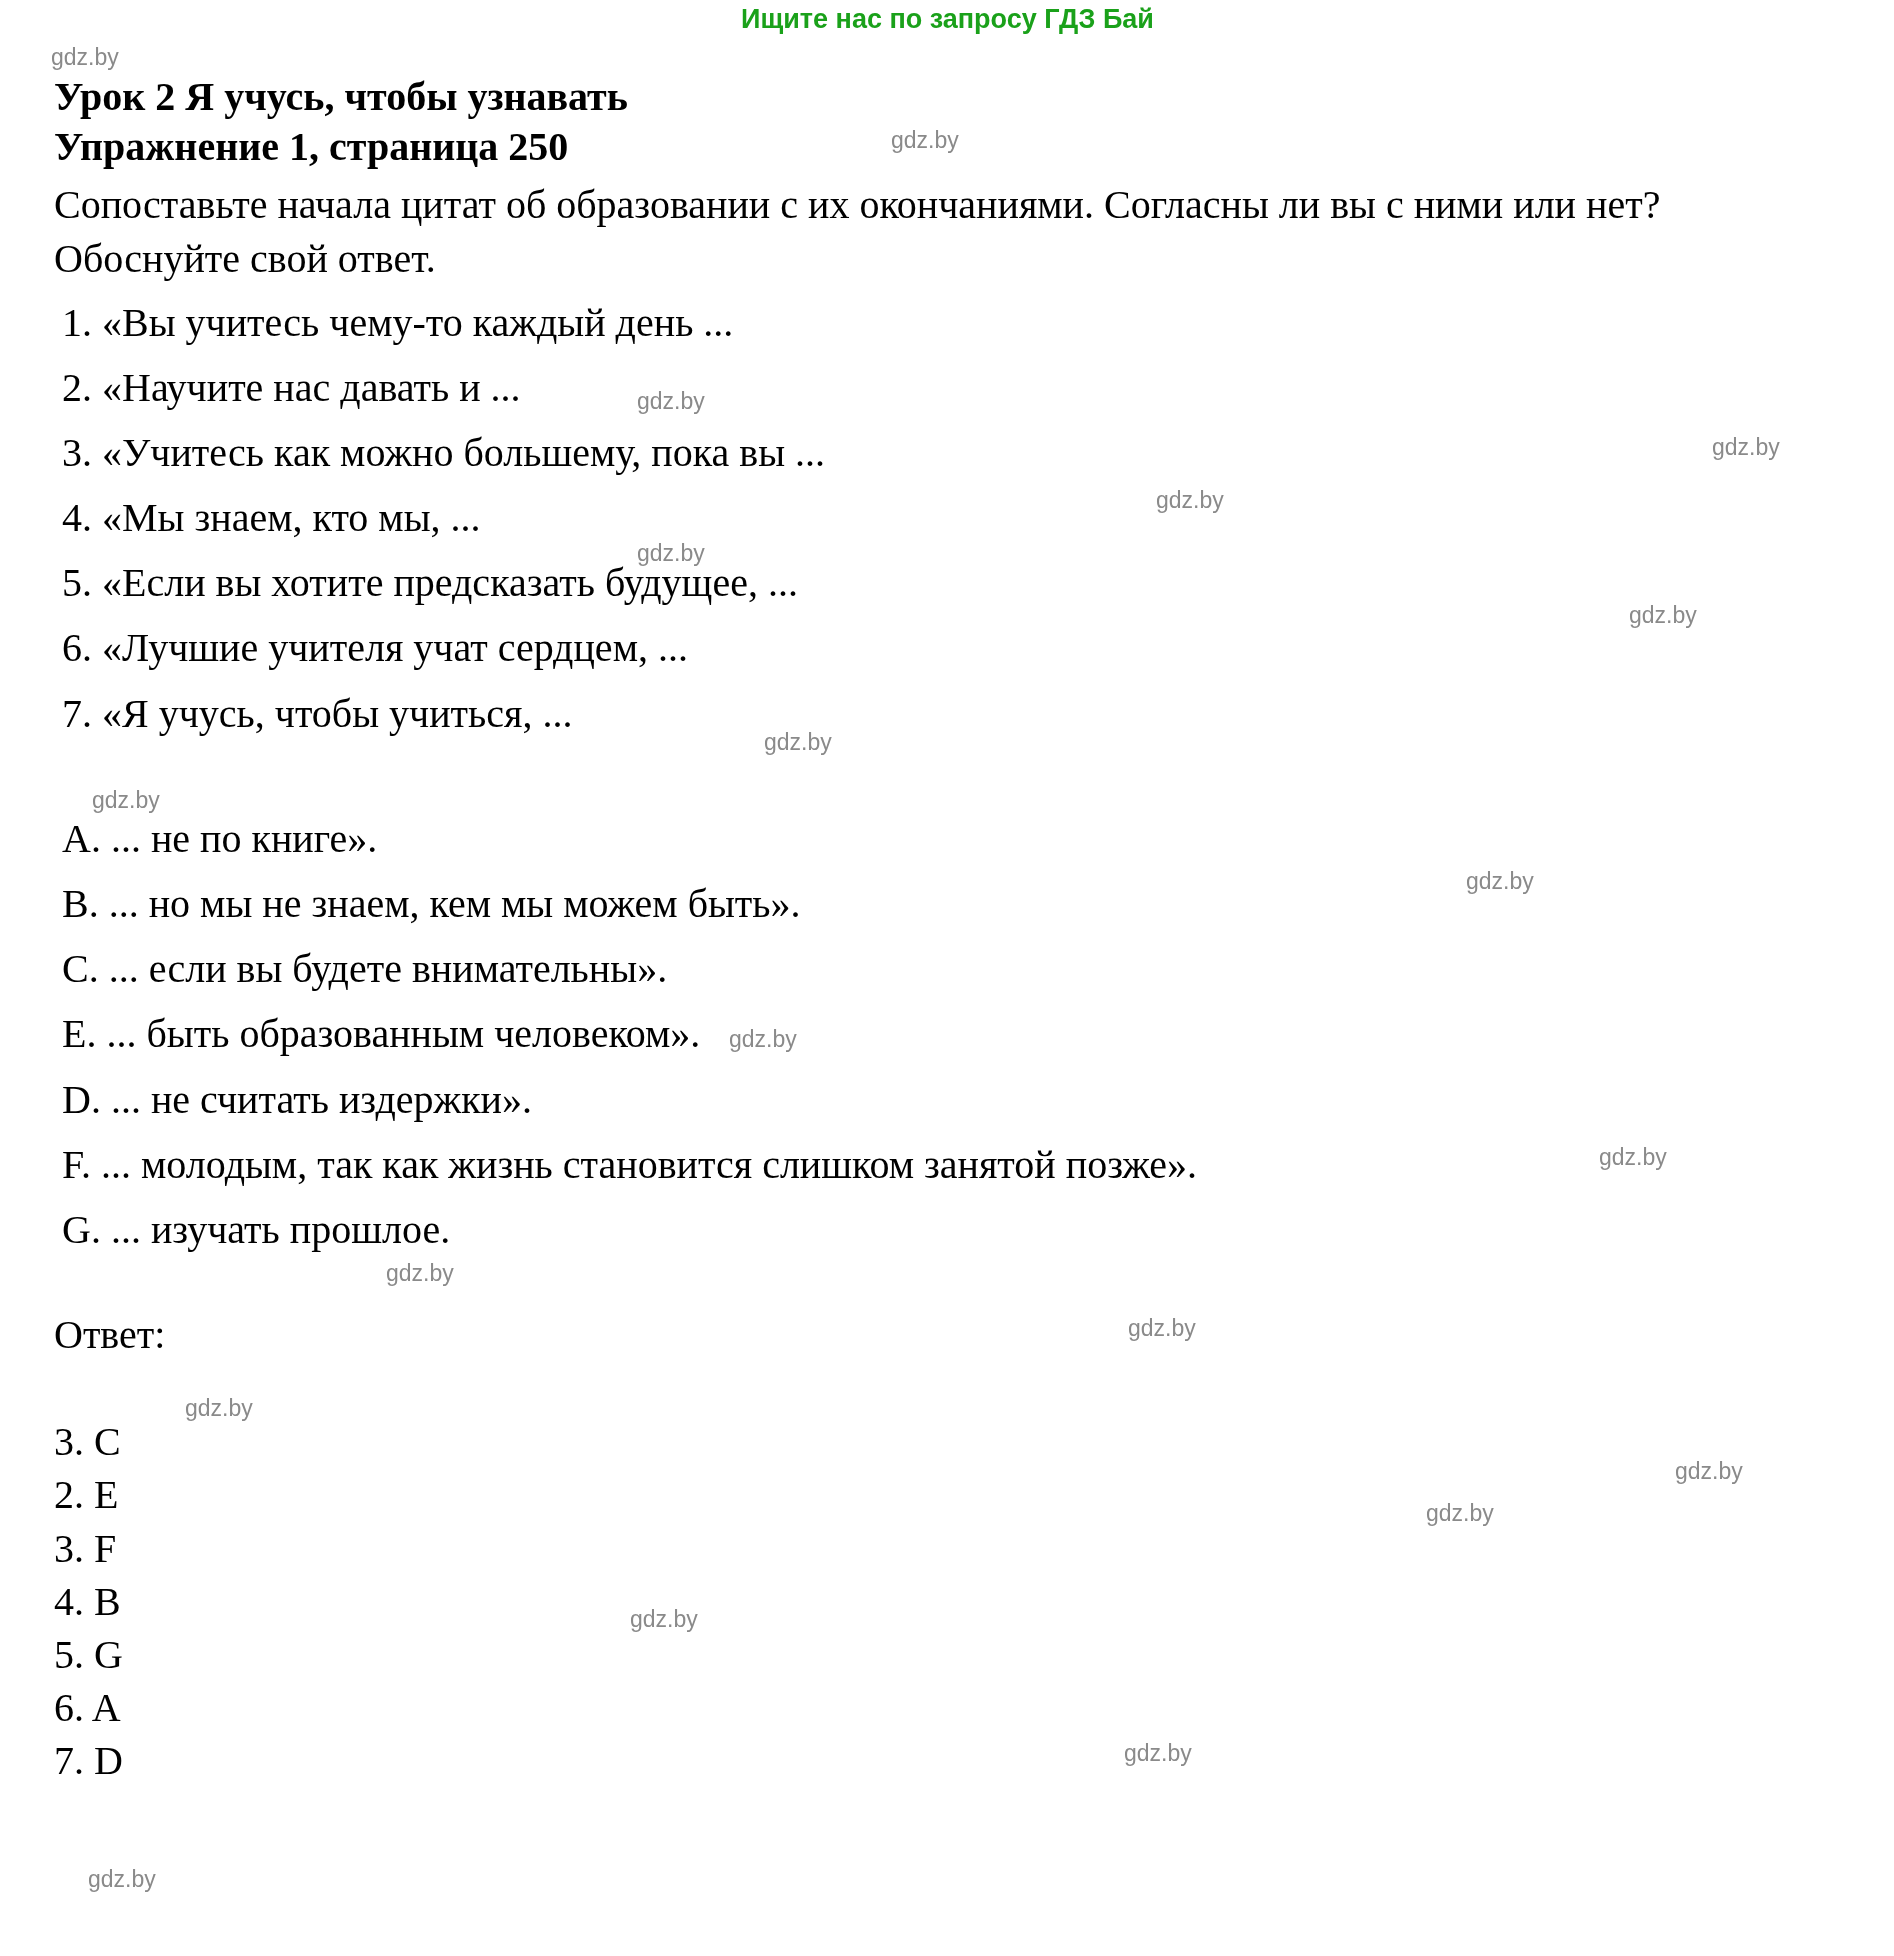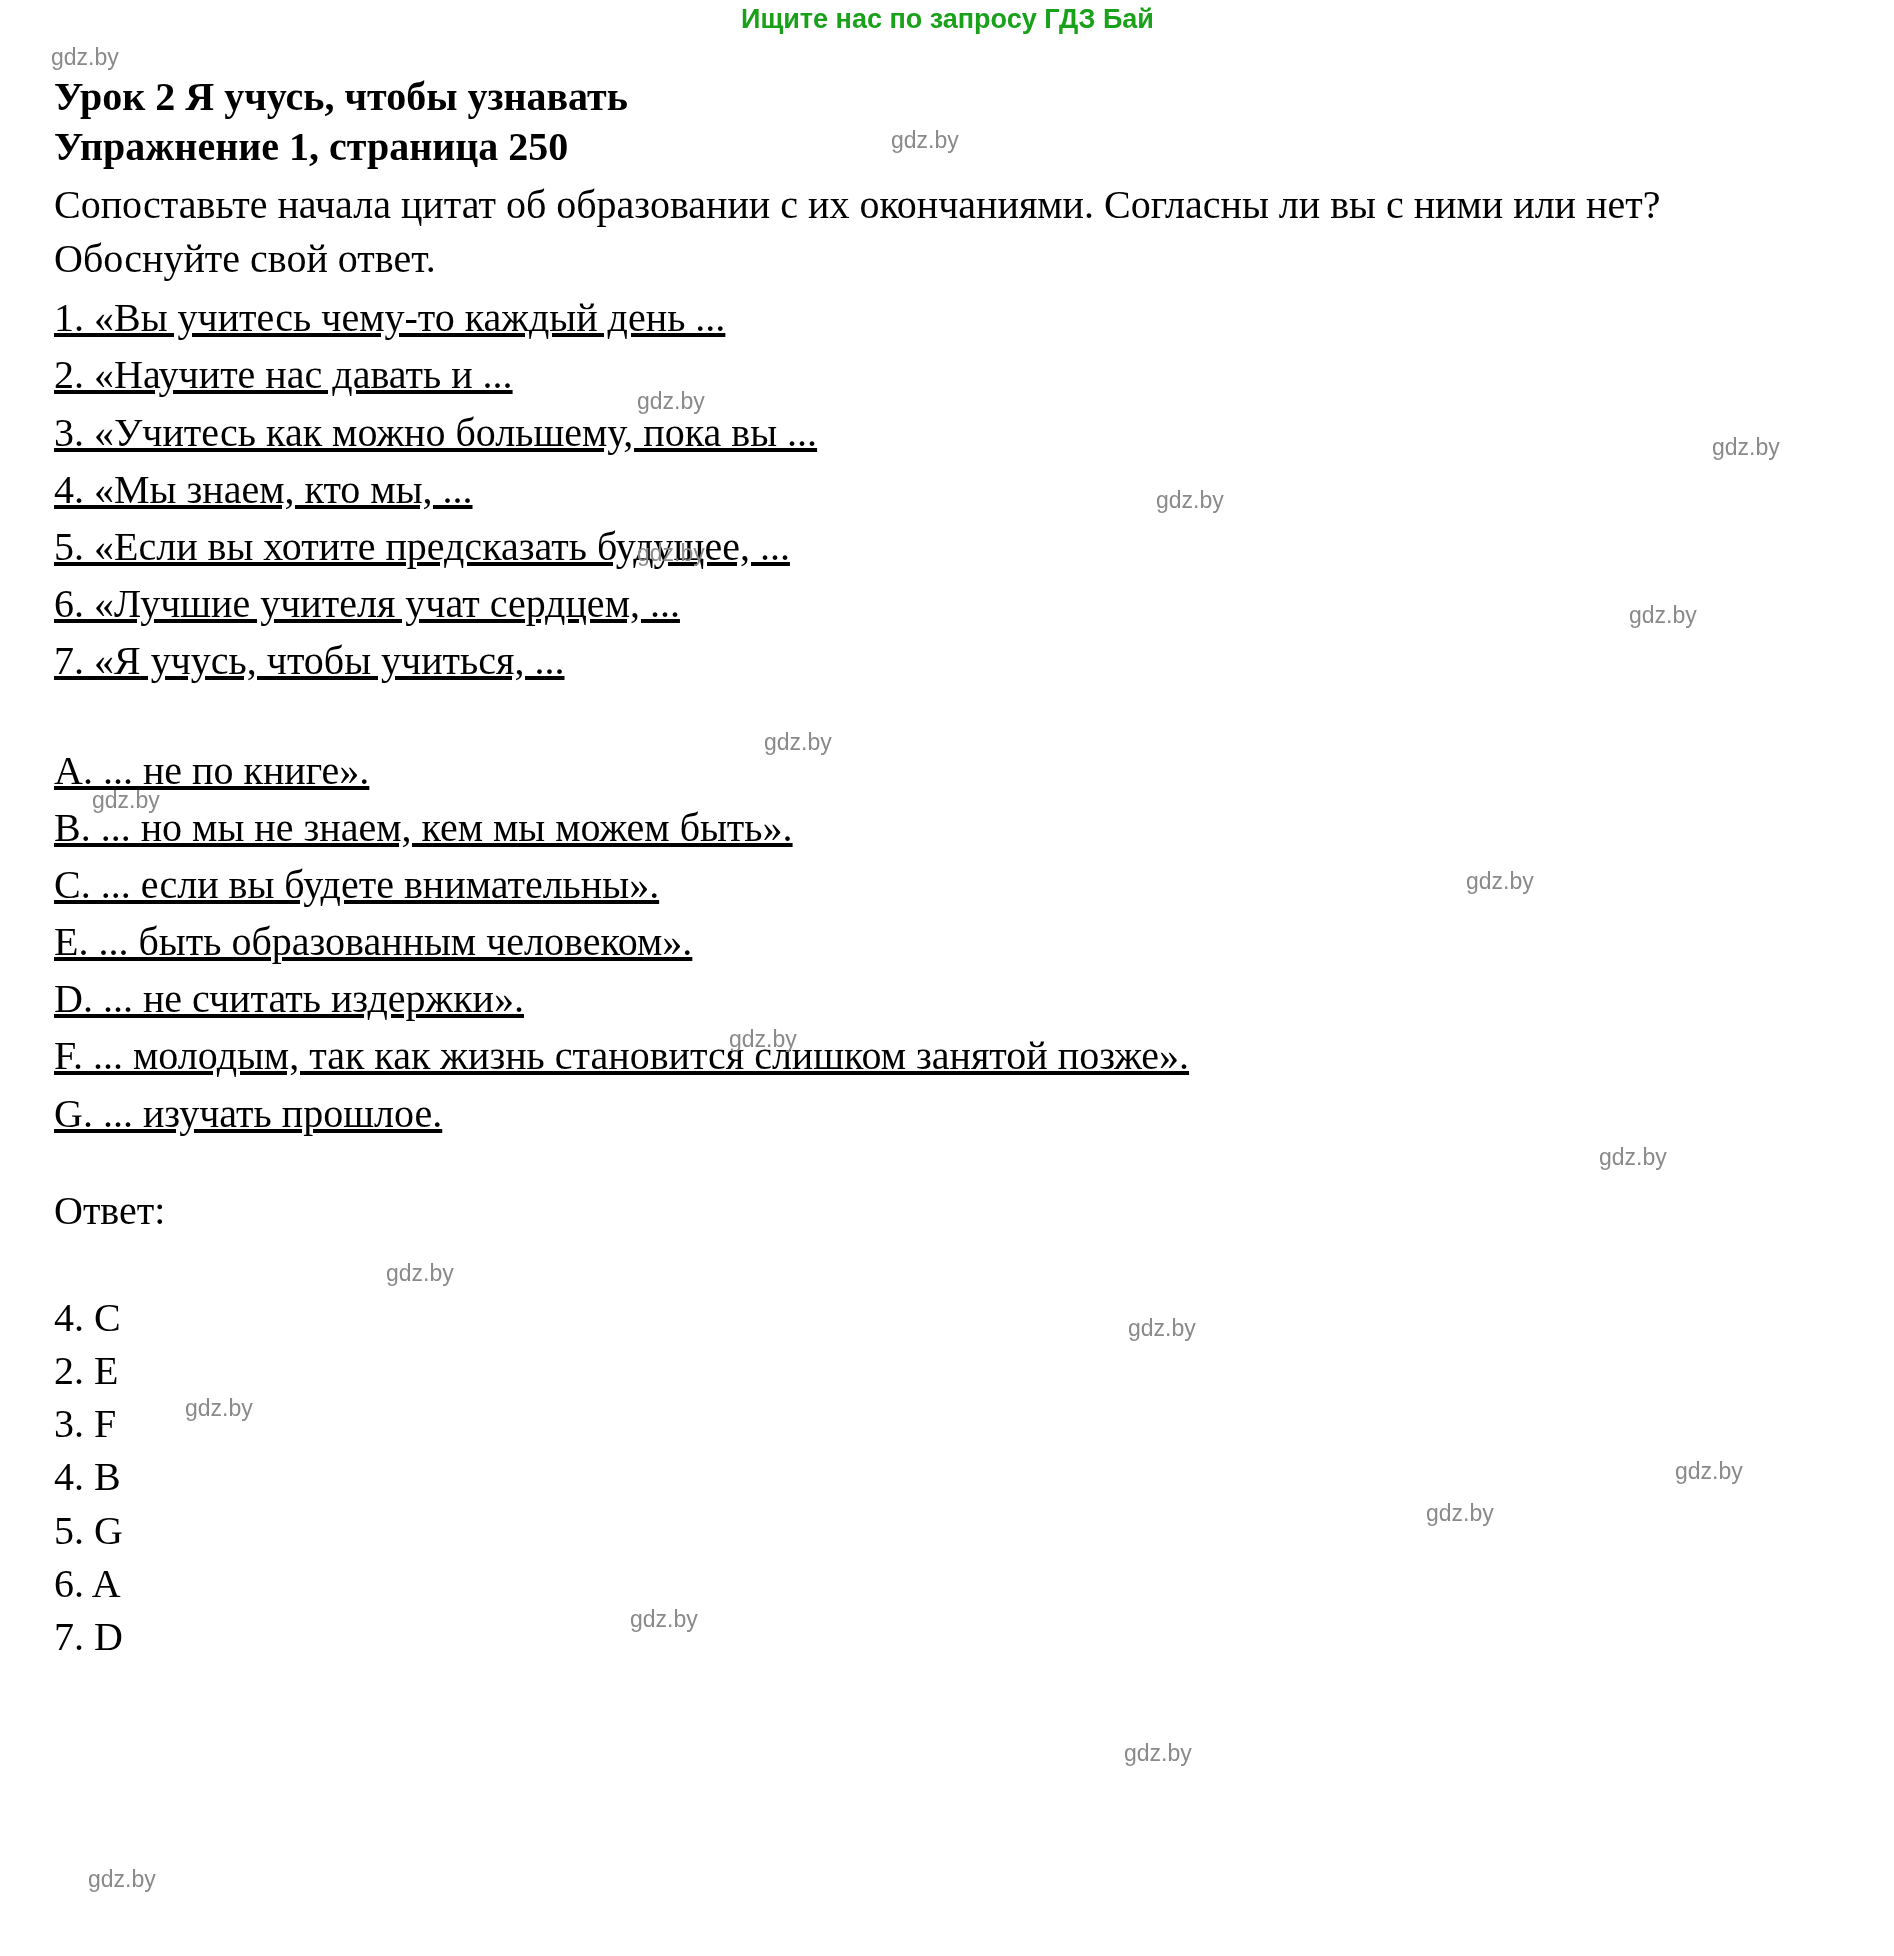--- a/index.html
+++ b/index.html
@@ -54,23 +54,22 @@
   }
   .intro {
     font-size: 40px;
     line-height: 1.35;
     margin: 0 0 3.7px 0;
     max-width: 1717px;
   }
   .item {
     font-size: 40px;
     line-height: 1.43;
-    margin: 0;
+    margin: 8px;
     white-space: pre;
-    text-decoration: underline;
   }
   .gap-small { height: 52px; }
   .gap-mid { height: 41px; }
   .answer-label {
     font-size: 40px;
     line-height: 1.4;
     margin: 0;
   }
   .ans-item {
     font-size: 40px;
@@ -127,21 +126,21 @@
     <div class="item">D. ... не считать издержки».</div>
     <div class="item">F. ... молодым, так как жизнь становится слишком занятой позже».</div>
     <div class="item">G. ... изучать прошлое.</div>
 
     <div class="gap-mid"></div>
 
     <div class="answer-label">Ответ:</div>
 
     <div class="gap-small"></div>
 
-    <div class="ans-item">4. C</div>
+    <div class="ans-item">3. C</div>
     <div class="ans-item">2. E</div>
     <div class="ans-item">3. F</div>
     <div class="ans-item">4. B</div>
     <div class="ans-item">5. G</div>
     <div class="ans-item">6. A</div>
     <div class="ans-item">7. D</div>
 
   </div>
 
 

